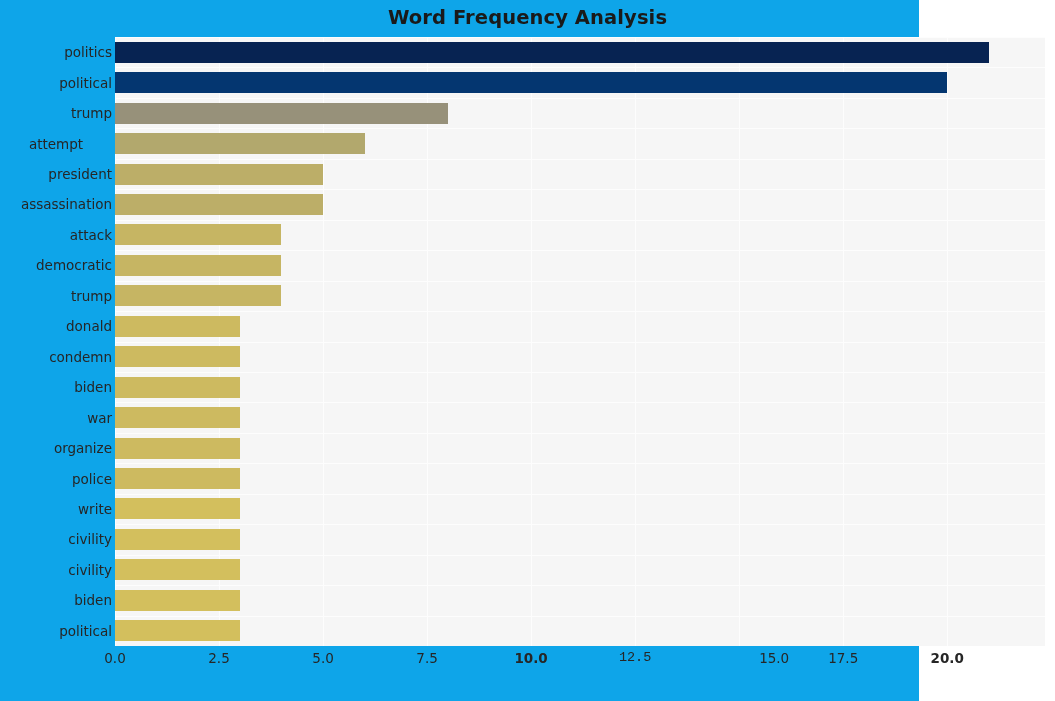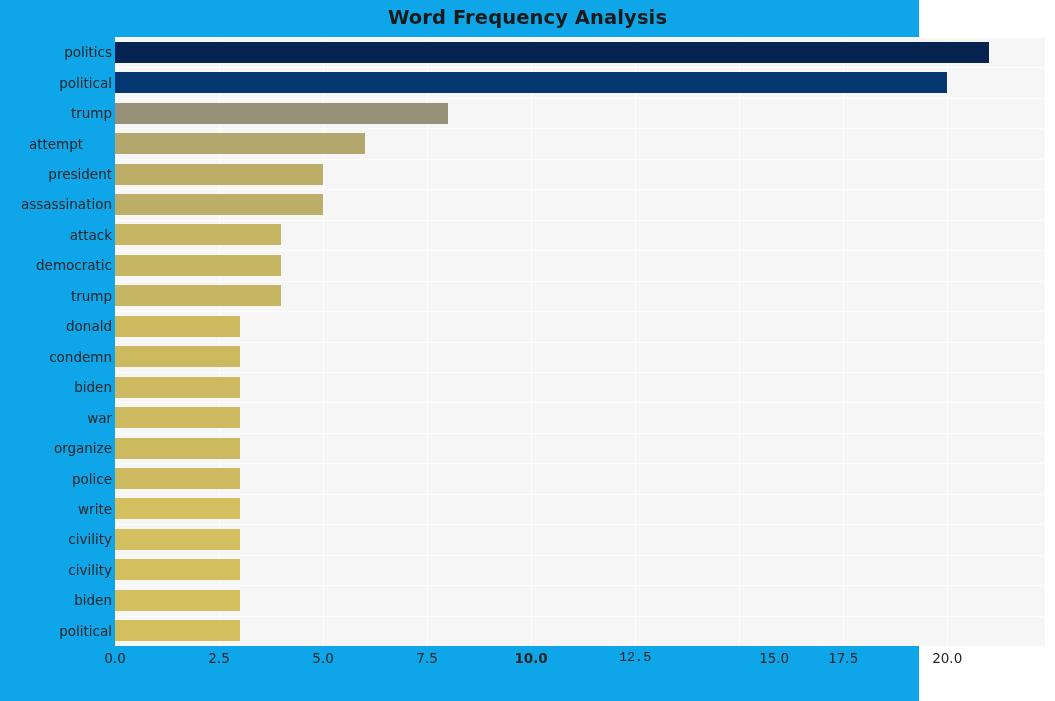--- a/index.html
+++ b/index.html
@@ -188,17 +188,17 @@
 
   <div id="xtick-layer">
       <div class="xtick" style="left: 0px;">0.0</div>
       <div class="xtick" style="left: 104.027px;">2.5</div>
       <div class="xtick" style="left: 208.054px;">5.0</div>
       <div class="xtick" style="left: 312.081px;">7.5</div>
       <div class="xtick" style="left: 416.107px; font-weight: bold;">10.0</div>
       <div class="xtick" style="left: 520.134px; font-family: Liberation Mono, monospace;">12.5</div>
       <div class="xtick" style="left: 624.161px; margin-left: 35px;">15.0</div>
       <div class="xtick" style="left: 728.188px;">17.5</div>
-      <div class="xtick" style="left: 832.215px;">20.0</div>
+      <div class="xtick" style="left: 832.215px; font-weight: bold;">20.0</div>
     </div>
 
 
 </div>
 
 </body></html>

